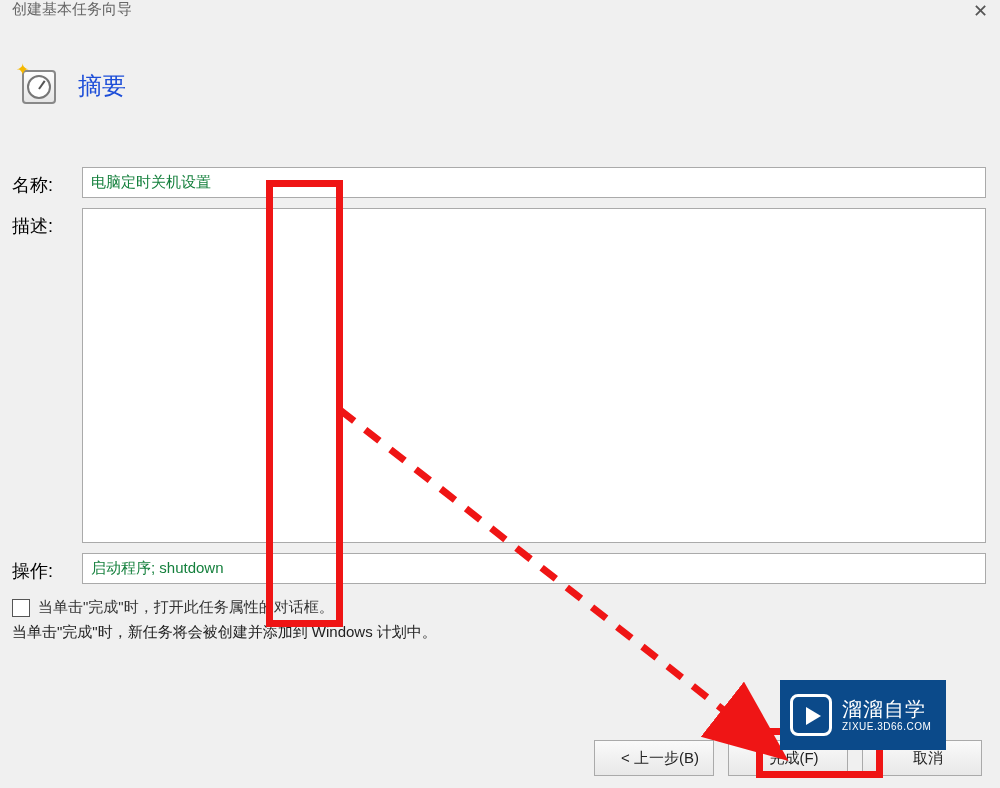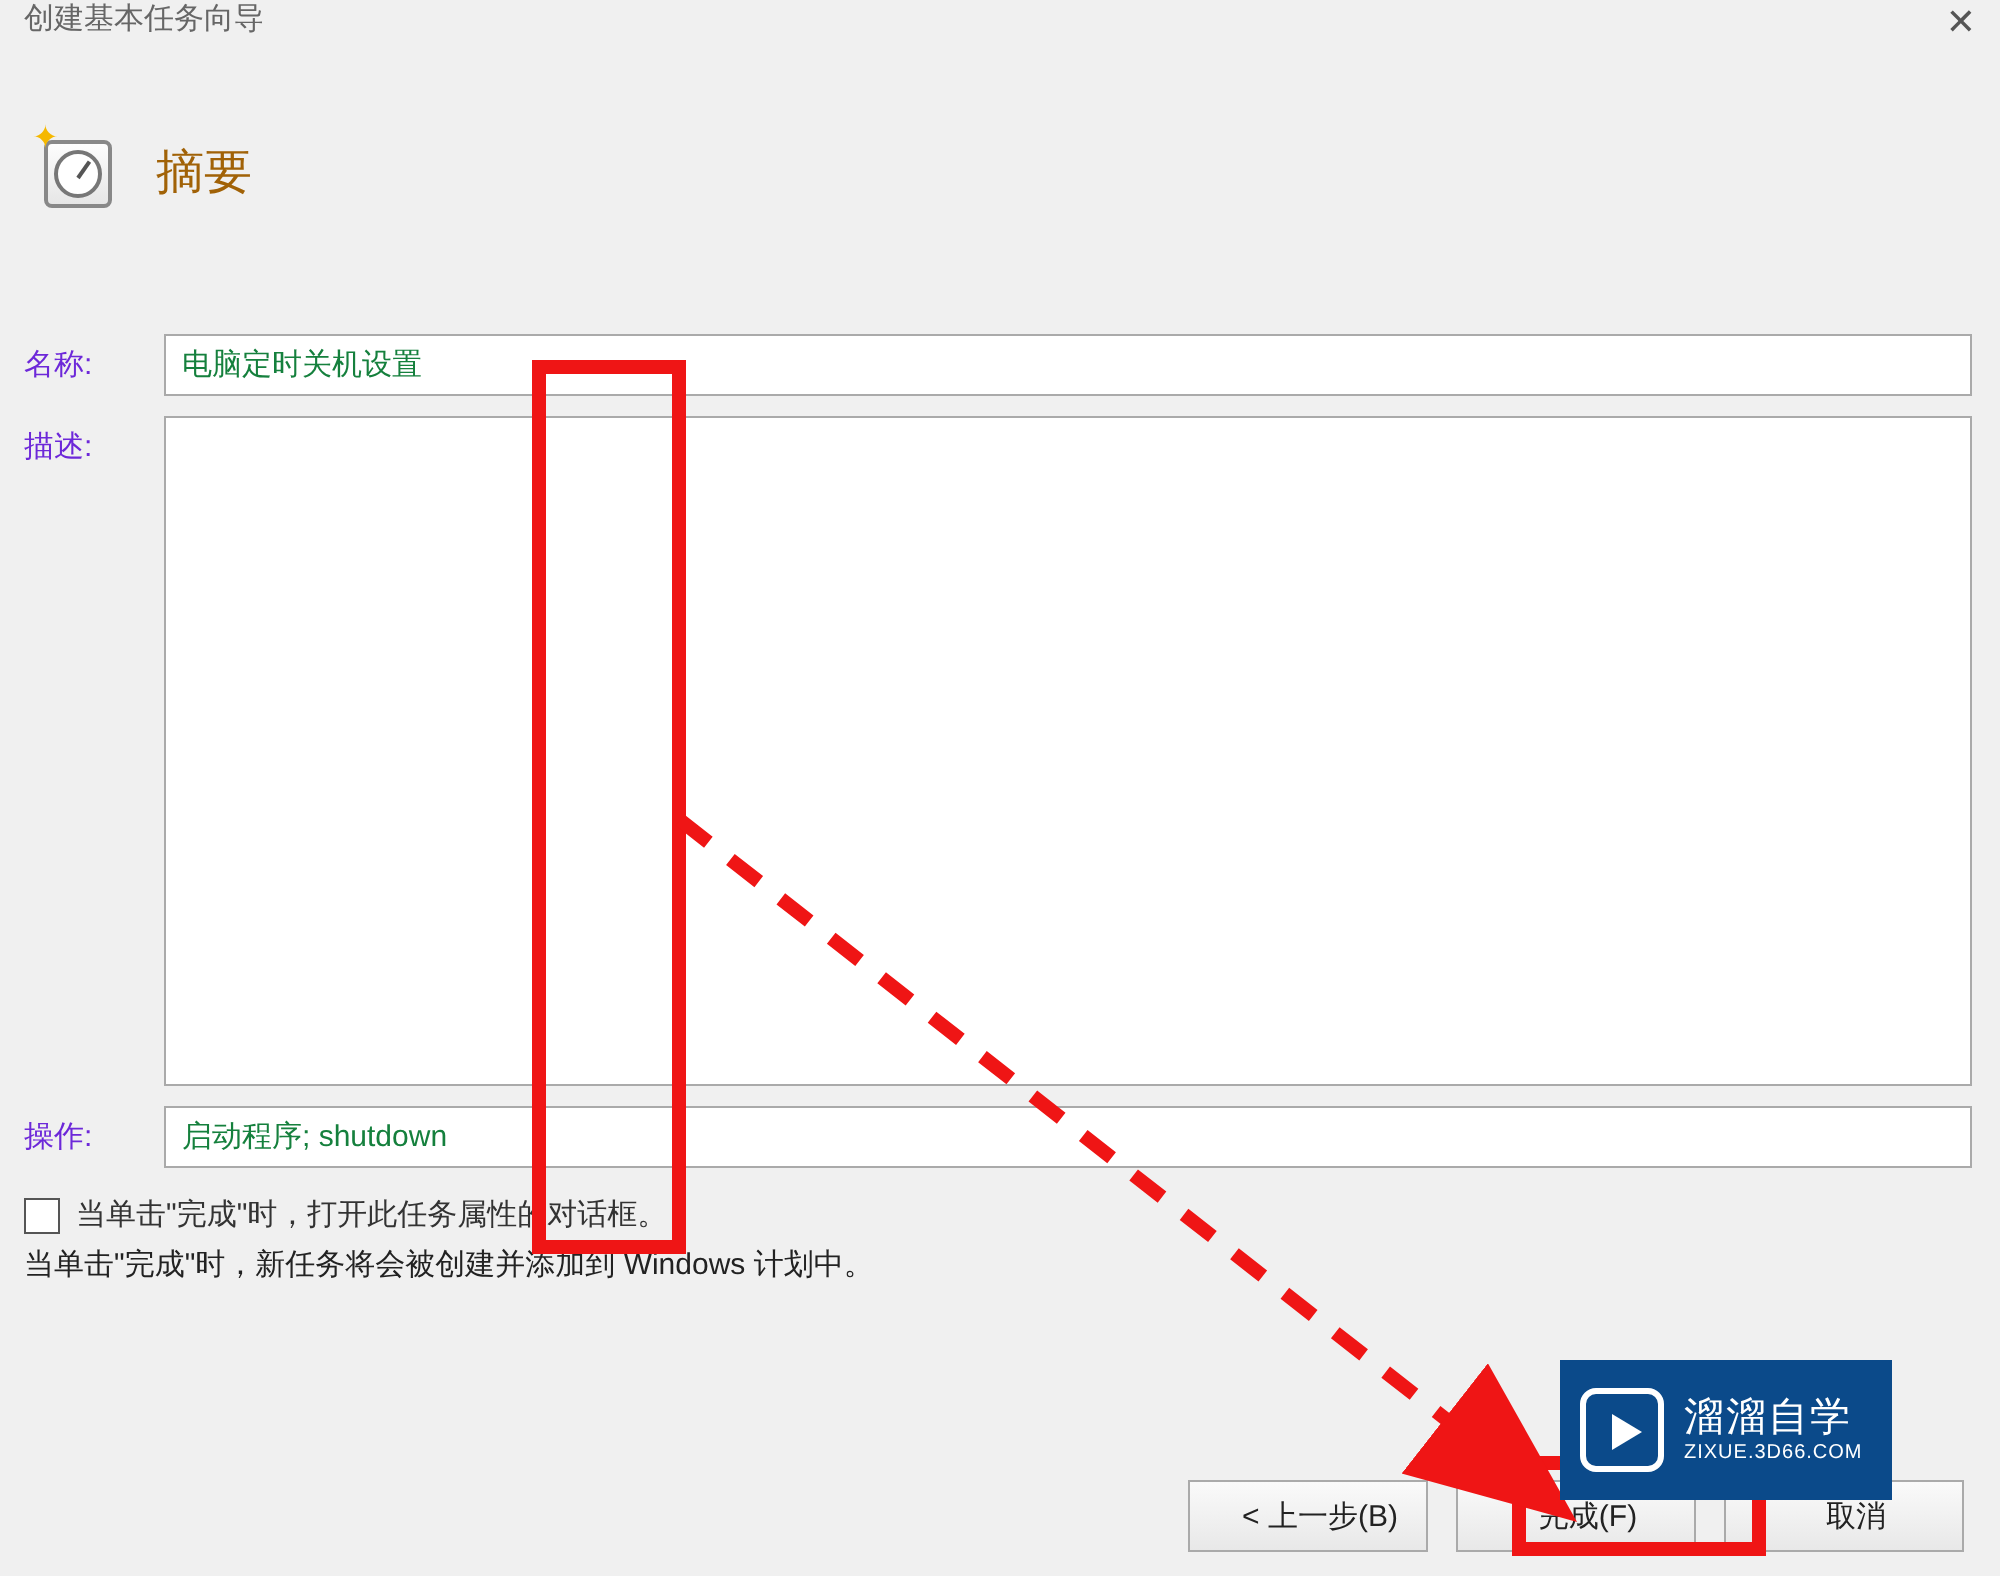--- a/index.html
+++ b/index.html
@@ -73,21 +73,21 @@
       position: absolute;
       left: -2px; top: -2px;
       width: 16px; height: 16px;
       color: #f5b800;
       font-size: 16px;
       line-height: 1;
     }
     .header-title {
       font-size: 24px;
       font-weight: 400;
-      color: #a16207;
+      color: #1d4ed8;
       margin-top: 10px;
     }
     .content-area {
       display: flex;
       height: calc(788px - 40px - 115px - 70px);
     }
     .sidebar {
       width: 255px;
       padding: 10px 0 0 6px;
       background: #f0f0f0;
@@ -110,22 +110,22 @@
     }
     .form-row {
       display: flex;
       align-items: flex-start;
       margin-bottom: 10px;
     }
     .form-label {
       width: 70px;
       text-align: left;
       padding-top: 6px;
-      color: #6d28d9;
-      font-size: 15px;
+      color: #000000;
+      font-size: 18px;
     }
     .form-input {
       flex: 1;
       border: 1px solid #aaa;
       background: #fff;
       padding: 6px 8px;
       font-size: 15px;
       color: #15803d;
       font-family: inherit;
     }

